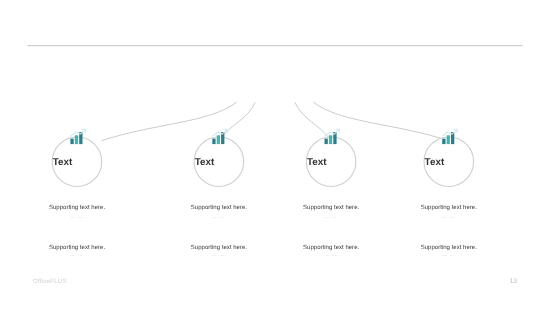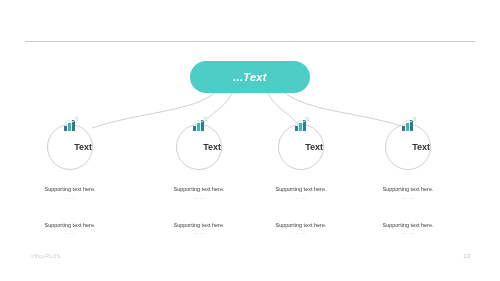--- a/index.html
+++ b/index.html
@@ -70,21 +70,21 @@
   .node-circle {
     position: relative;
     width: 44px;
     height: 44px;
     margin: 0 auto;
     border: 1px solid #cfcfcf;
     border-radius: 50%;
     background: #ffffff;
     display: flex;
     align-items: center;
-    justify-content: flex-end;
+    justify-content: flex-start;
   }
   .node-label {
     font-size: 9px;
     font-weight: bold;
     color: #333333;
     line-height: 1;
   }
   .node-icon {
     position: absolute;
     top: -9px;
@@ -140,23 +140,20 @@
 
   <div id="top-rule"></div>
 
   <svg id="connectors" viewBox="0 0 500 281" xmlns="http://www.w3.org/2000/svg">
     <path d="M 215 93 C 190 112, 140 112, 92 128" fill="none" stroke="#c4c4c4" stroke-width="0.8"></path>
     <path d="M 232 93 C 224 110, 210 112, 199 128" fill="none" stroke="#c4c4c4" stroke-width="0.8"></path>
     <path d="M 268 93 C 276 110, 290 112, 301 128" fill="none" stroke="#c4c4c4" stroke-width="0.8"></path>
     <path d="M 285 93 C 310 112, 360 112, 408 128" fill="none" stroke="#c4c4c4" stroke-width="0.8"></path>
   </svg>
 
-  <div id="center-pill">
-    <span id="center-pill-label">...Text</span>
-  </div>
 
   <div class="branch" style="left:15px;">
     <div class="node-circle">
       <span class="node-icon">
         <svg viewBox="0 0 18 18" xmlns="http://www.w3.org/2000/svg">
           <rect x="3" y="10" width="3" height="5" fill="#2e7d8a"></rect>
           <rect x="7" y="7" width="3" height="8" fill="#3fb8b0"></rect>
           <rect x="11" y="4" width="3" height="11" fill="#2e7d8a"></rect>
           <path d="M3 8 L8 4 L12 6 L16 2" fill="none" stroke="#cfe9ea" stroke-width="1"></path>
           <path d="M13 1.5 L16.5 1.5 L16.5 5" fill="none" stroke="#cfe9ea" stroke-width="1"></path>

